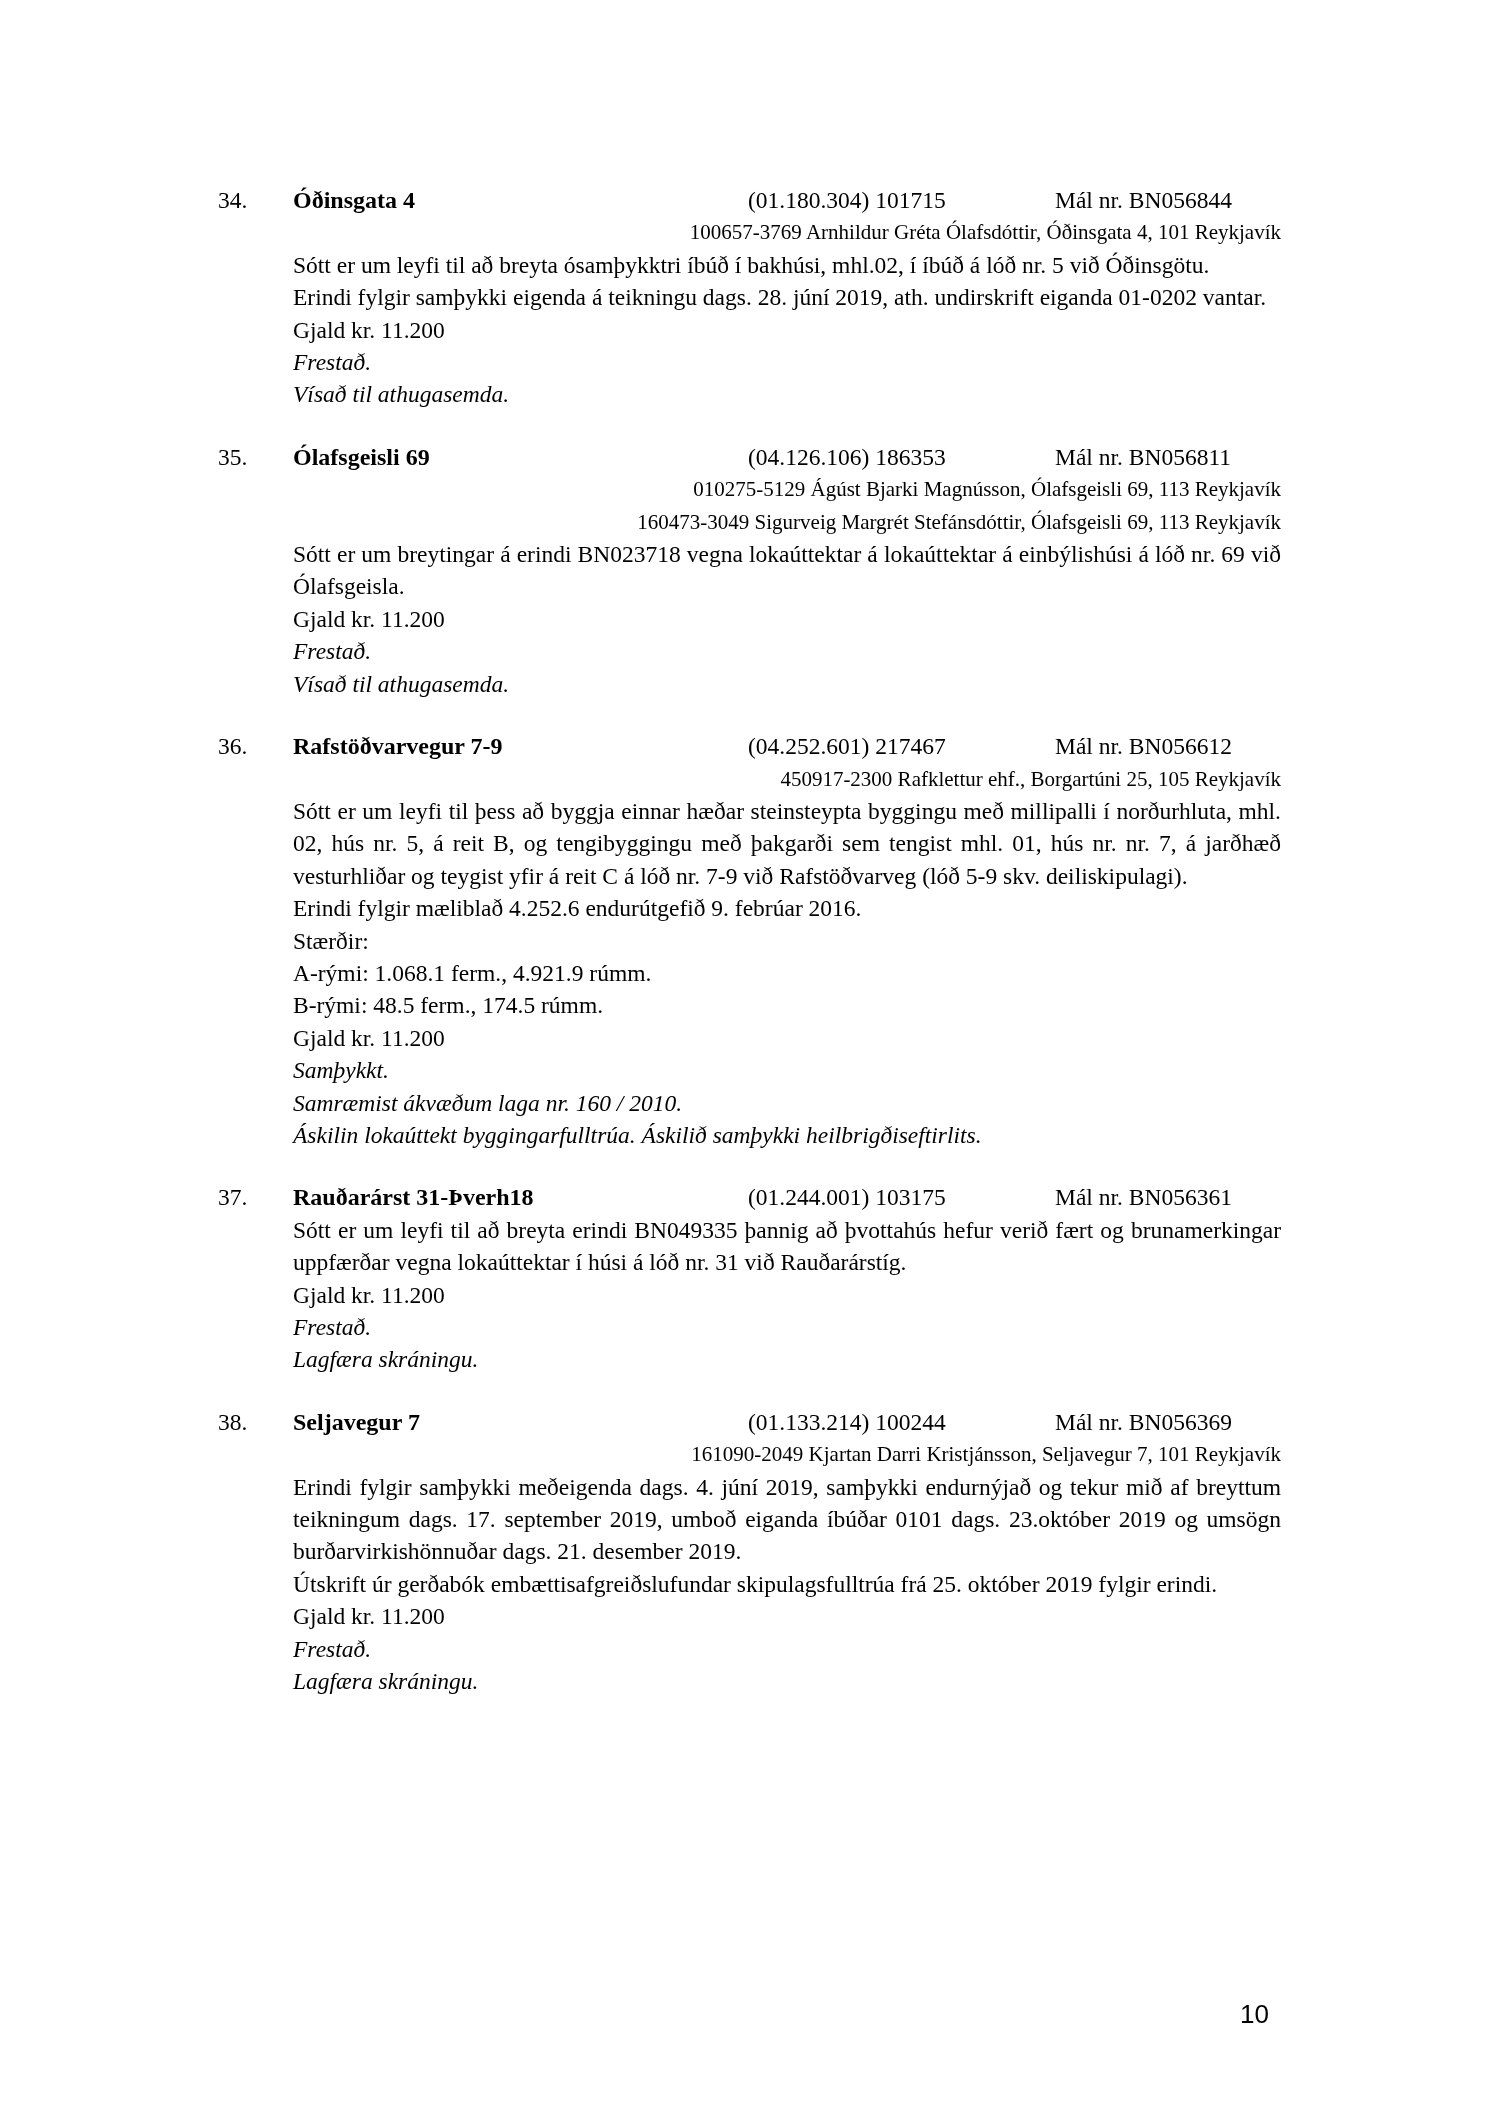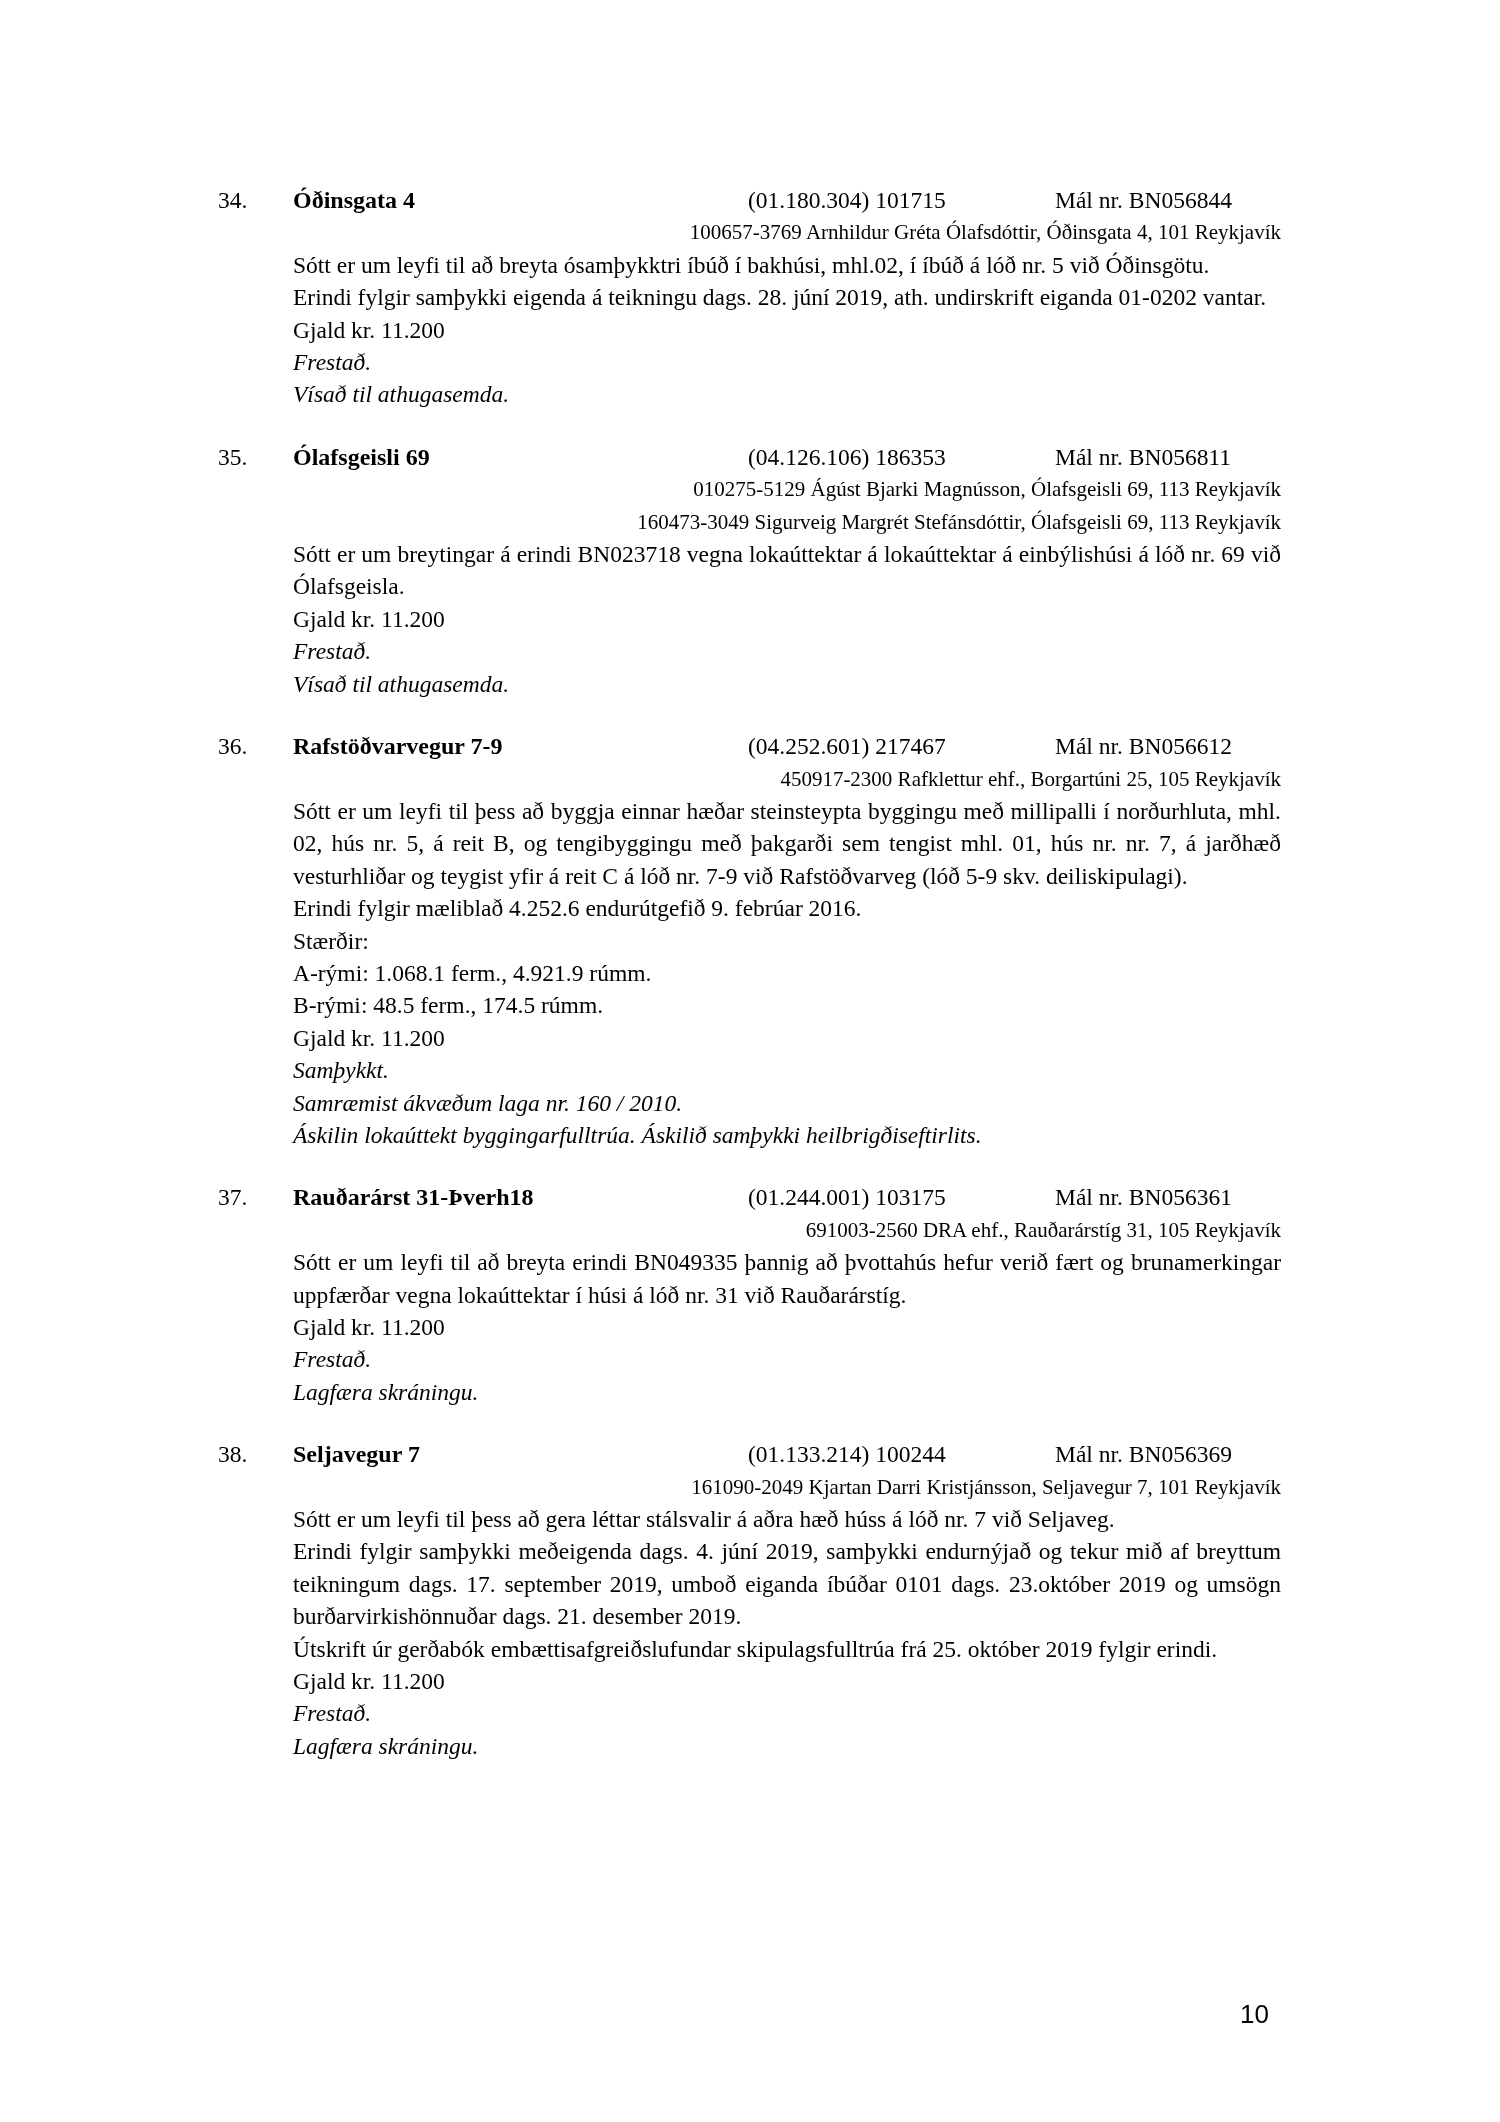--- a/index.html
+++ b/index.html
@@ -161,23 +161,20 @@
 
   <div class="item">
     <div class="item-num">37.</div>
     <div class="item-main">
       <div class="item-header">
         <span class="item-title">Rauðarárst 31-Þverh18</span>
         <span class="item-id">(01.244.001) 103175</span>
         <span class="item-case">Mál nr. BN056361</span>
       </div>
       <div>
-            <div class="owner-line">691003-2560 DRA ehf., Rauðarárstíg 31, 105 Reykjavík</div>
-          </div>
-      <div>
             <p class="para">Sótt er um leyfi til að breyta erindi BN049335 þannig að þvottahús hefur verið fært og brunamerkingar uppfærðar vegna lokaúttektar í húsi á lóð nr. 31 við Rauðarárstíg.</p>
             <p class="para">Gjald kr. 11.200</p>
           </div>
       <div>
             <div class="result-line">Frestað.</div>
             <div class="result-line">Lagfæra skráningu.</div>
           </div>
     </div>
   </div>
 
@@ -186,21 +183,20 @@
     <div class="item-main">
       <div class="item-header">
         <span class="item-title">Seljavegur 7</span>
         <span class="item-id">(01.133.214) 100244</span>
         <span class="item-case">Mál nr. BN056369</span>
       </div>
       <div>
             <div class="owner-line">161090-2049 Kjartan Darri Kristjánsson, Seljavegur 7, 101 Reykjavík</div>
           </div>
       <div>
-            <p class="para">Sótt er um leyfi til þess að gera léttar stálsvalir á aðra hæð húss  á lóð nr. 7 við Seljaveg.</p>
             <p class="para">Erindi fylgir samþykki meðeigenda dags. 4. júní 2019, samþykki endurnýjað og tekur mið af breyttum teikningum dags. 17. september 2019, umboð eiganda íbúðar 0101 dags. 23.október 2019 og umsögn burðarvirkishönnuðar dags. 21. desember 2019.</p>
             <p class="para">Útskrift úr gerðabók embættisafgreiðslufundar skipulagsfulltrúa frá 25. október 2019 fylgir erindi.</p>
             <p class="para">Gjald kr. 11.200</p>
           </div>
       <div>
             <div class="result-line">Frestað.</div>
             <div class="result-line">Lagfæra skráningu.</div>
           </div>
     </div>
   </div>

